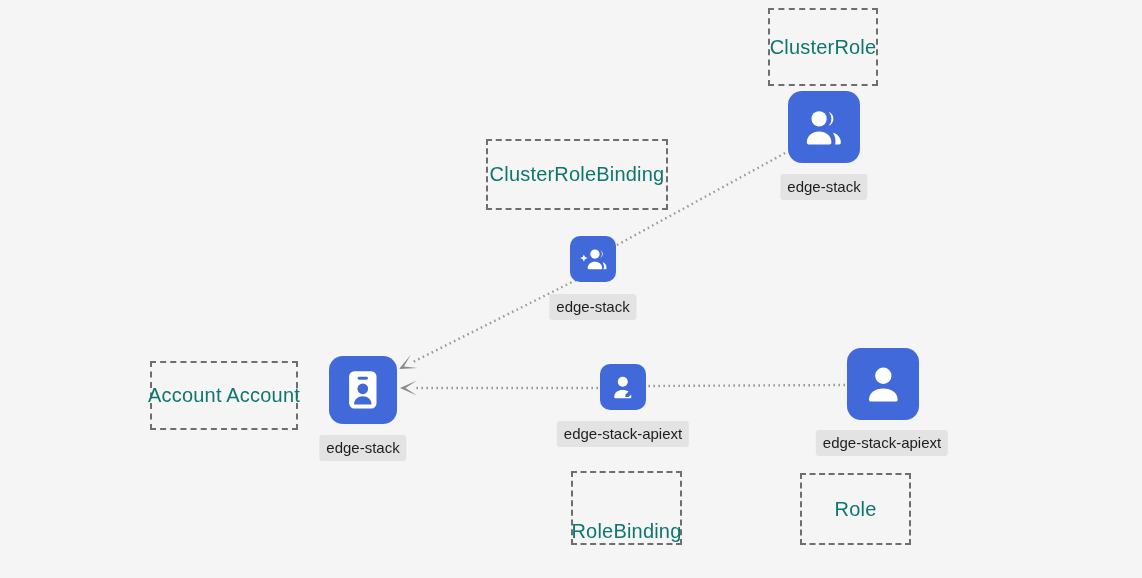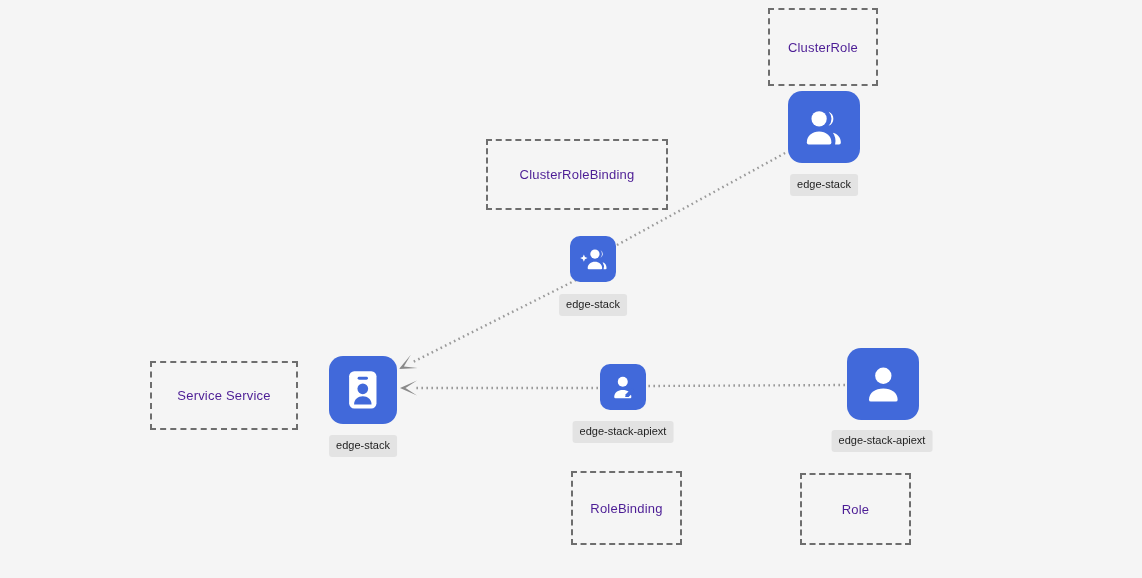--- a/index.html
+++ b/index.html
@@ -30,22 +30,22 @@
   .type-box {
     position: absolute;
     box-sizing: border-box;
     border: 2px dashed #6e6e6e;
     background: transparent;
     display: flex;
     align-items: center;
     justify-content: center;
   }
   .type-box-label {
-    color: #4c1d95;
-    font-size: 13px;
+    color: #0f766e;
+    font-size: 20px;
     letter-spacing: 0.2px;
     white-space: nowrap;
   }
   .node {
     position: absolute;
     display: flex;
     align-items: center;
     justify-content: center;
     background: #4169da;
     border-radius: 14px;
@@ -53,21 +53,21 @@
   .node.small {
     border-radius: 10px;
   }
   .node svg {
     display: block;
   }
   .node-label {
     position: absolute;
     background: #e3e3e3;
     color: #1e1e1e;
-    font-size: 11px;
+    font-size: 15px;
     line-height: 1;
     padding: 5px 7px 6px 7px;
     border-radius: 3px;
     white-space: nowrap;
     transform: translateX(-50%);
   }
 </style>
 </head>
 <body>
 
@@ -91,23 +91,23 @@
     </svg>
 
   <div id="type-box-layer">
       <div class="type-box" style="left: 768px; top: 8px; width: 110px; height: 78px;">
         <span class="type-box-label">ClusterRole</span>
       </div>
       <div class="type-box" style="left: 486px; top: 139px; width: 182px; height: 71px;">
         <span class="type-box-label">ClusterRoleBinding</span>
       </div>
       <div class="type-box" style="left: 150px; top: 361px; width: 148px; height: 69px;">
-        <span class="type-box-label">Service Service</span>
+        <span class="type-box-label">Account Account</span>
       </div>
-      <div class="type-box" style="left: 571px; top: 471px; width: 111px; height: 74px;">
+      <div class="type-box" style="left: 571px; top: 471px; width: 111px; height: 74px; align-items: flex-end;">
         <span class="type-box-label">RoleBinding</span>
       </div>
       <div class="type-box" style="left: 800px; top: 473px; width: 111px; height: 72px;">
         <span class="type-box-label">Role</span>
       </div>
     </div>
   <div id="node-layer">
       <div class="node" style="left: 788px; top: 91px; width: 72px; height: 72px; background: rgb(65, 105, 218);">
         <span>
           <svg width="44.64" height="44.64" viewBox="0 0 24 24">

